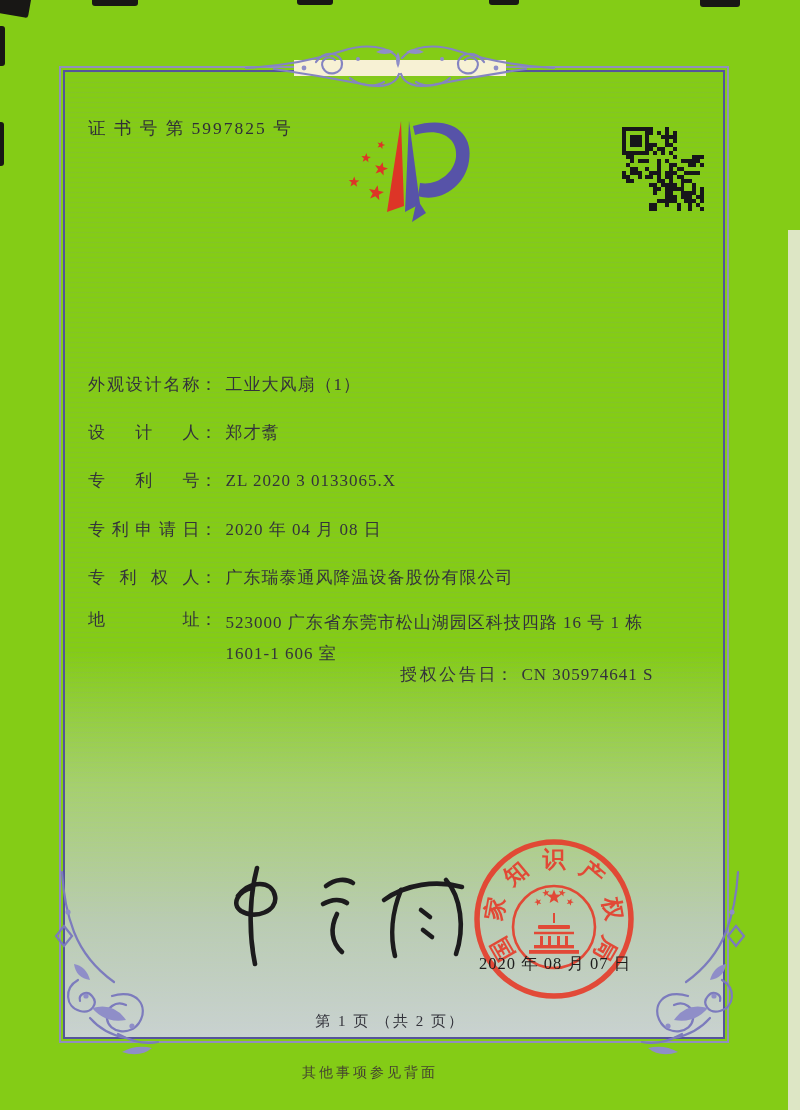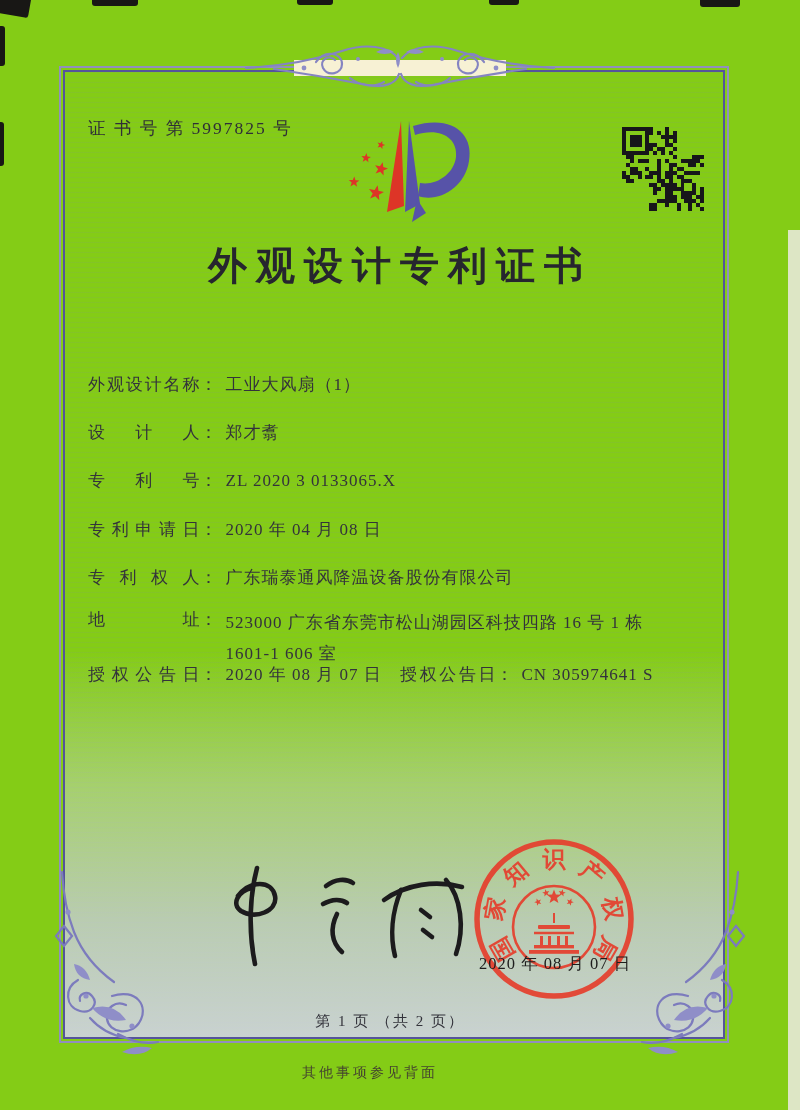--- a/index.html
+++ b/index.html
@@ -577,44 +577,40 @@
       <div class="m"></div>
       <div class="m on"></div>
       <div class="m"></div>
       <div class="m"></div>
       <div class="m on"></div>
       <div class="m"></div>
       <div class="m"></div>
       <div class="m on"></div>
     </div>
 
-  <div class="title">外观设计专利证书</div>
 
   <div class="row" style="top:333px;">
     <span class="flabel">外观设计名称</span><span class="colon">：</span><span class="fvalue">工业大风扇（1）</span>
   </div>
   <div class="row" style="top:381px;">
     <span class="flabel">设计人</span><span class="colon">：</span><span class="fvalue">郑才翥</span>
   </div>
   <div class="row" style="top:429px;">
     <span class="flabel">专利号</span><span class="colon">：</span><span class="fvalue">ZL 2020 3 0133065.X</span>
   </div>
   <div class="row" style="top:478px;">
     <span class="flabel">专利申请日</span><span class="colon">：</span><span class="fvalue">2020 年 04 月 08 日</span>
   </div>
   <div class="row" style="top:526px;">
     <span class="flabel">专利权人</span><span class="colon">：</span><span class="fvalue">广东瑞泰通风降温设备股份有限公司</span>
   </div>
   <div class="row" style="top:568px;">
     <span class="flabel">地址</span><span class="colon">：</span><span class="fvalue wrap">523000 广东省东莞市松山湖园区科技四路 16 号 1 栋 1601-1 606 室</span>
   </div>
   <div class="row" style="top:623px;width:626px;height:24px;">
-    <div class="subfield" style="left:0;">
-      <span class="flabel">授权公告日</span><span class="colon">：</span><span class="fvalue">2020 年 08 月 07 日</span>
-    </div>
     <div class="subfield" style="left:312px;">
       <span class="flabel" style="width:96px;">授权公告日</span><span class="colon">：</span><span class="fvalue">CN 305974641 S</span>
     </div>
   </div>
 
 
 
   <svg class="sig-svg" width="272" height="118" viewBox="0 0 272 118">
     <g stroke="#1c1b1d" stroke-width="4.6" fill="none" stroke-linecap="round" stroke-linejoin="round">
       <path d="M30,40 c12,-16 34,-16 37,0 c3,15 -20,24 -34,15 c-10,-7 -3,-20 11,-23"></path>

